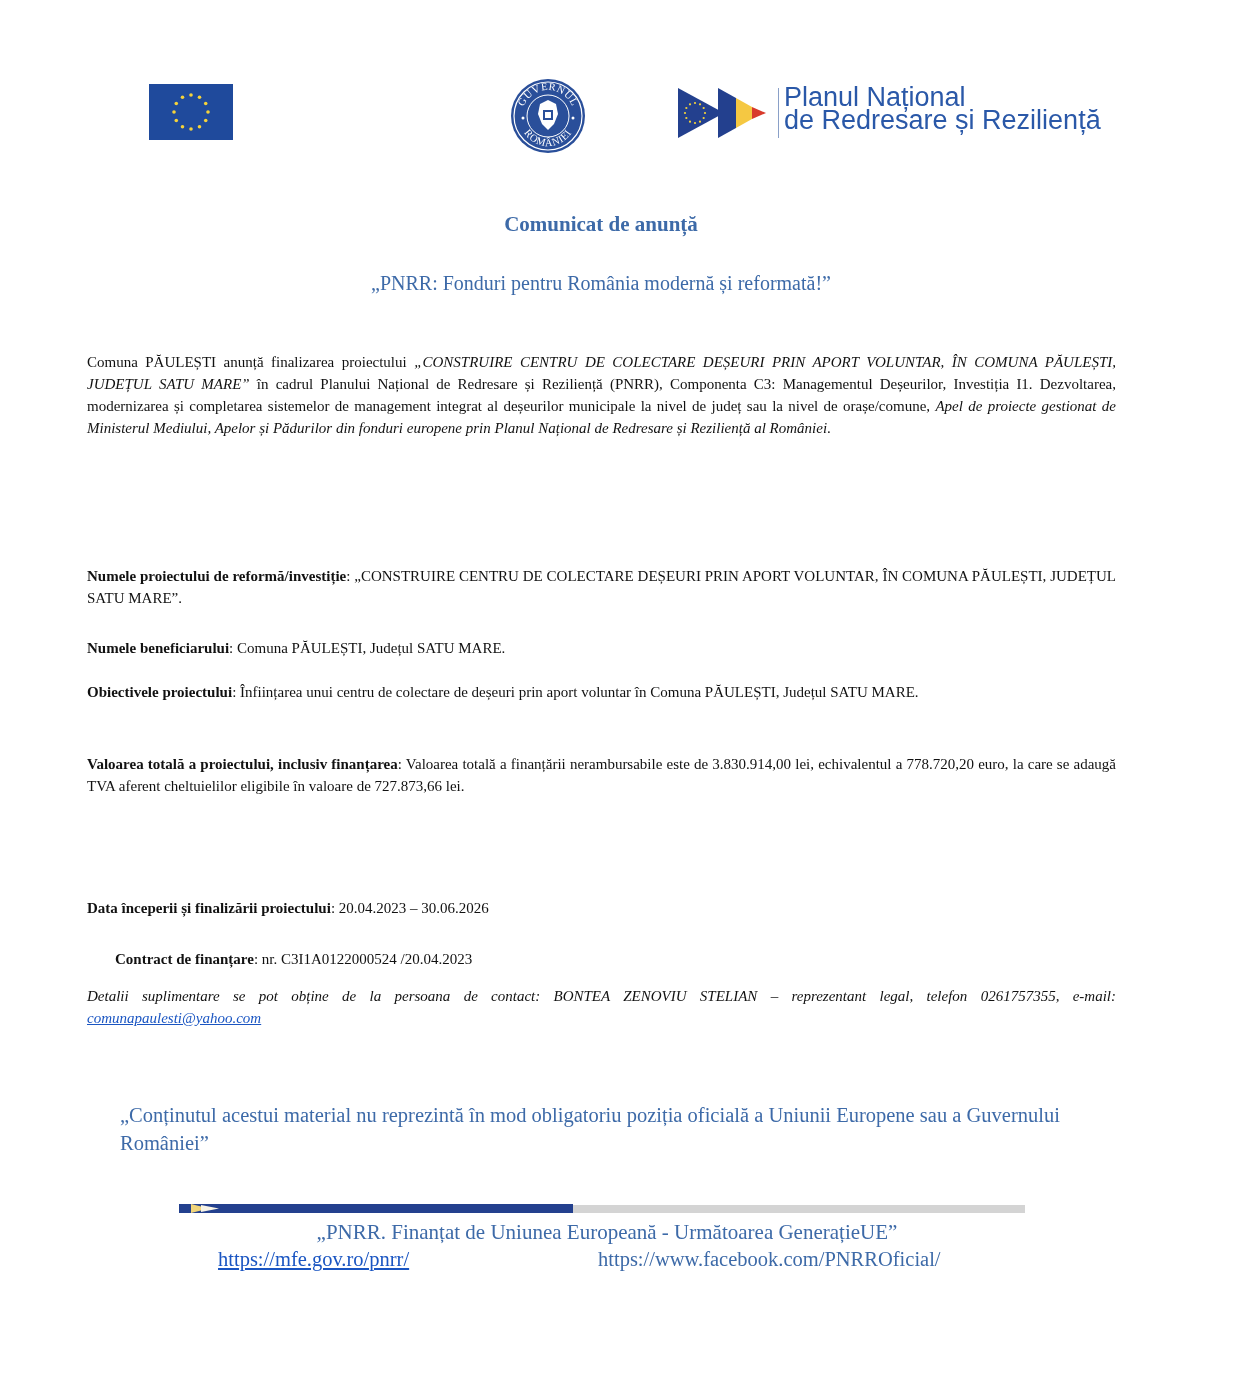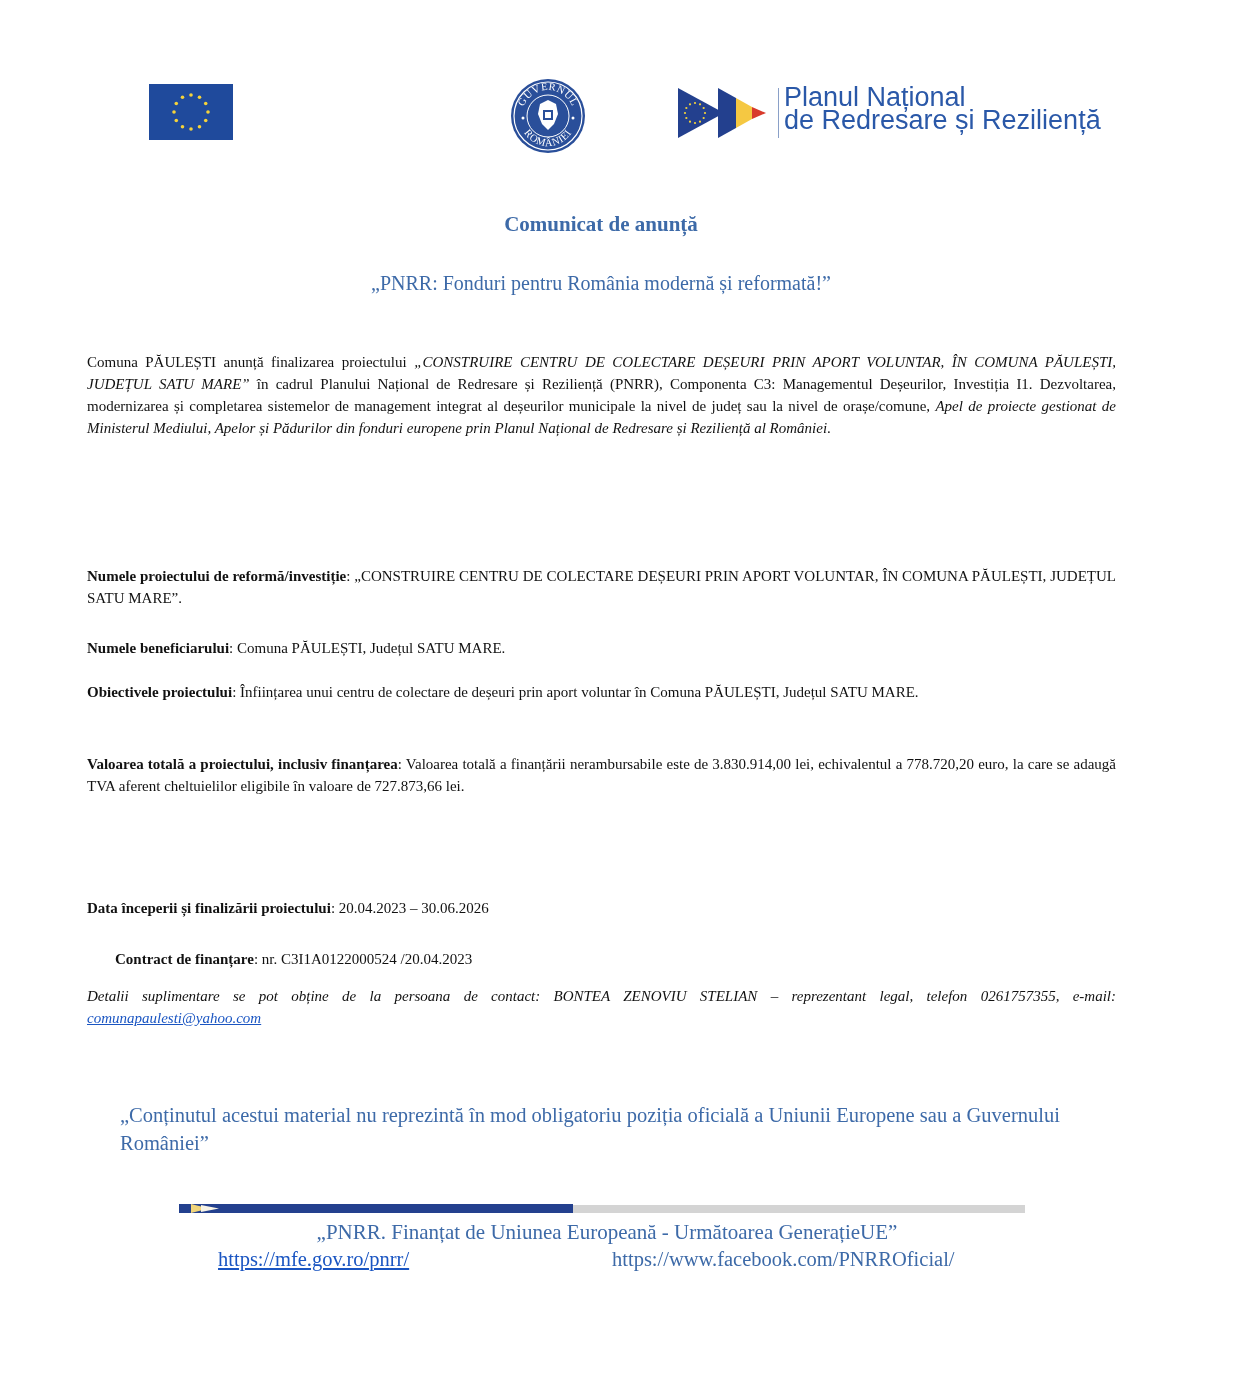--- a/index.html
+++ b/index.html
@@ -47,21 +47,21 @@
   a.link { color: #1a55c2; text-decoration: underline; }
   .disclaimer { position: absolute; top: 1101px; left: 120px; width: 1000px; text-align: left; color: #3d6aa8; font-size: 20.5px; line-height: 28px; }
   
   .footer-bar { position: absolute; top: 1203px; left: 179px; width: 846px; height: 11px; }
   .footer-bar .gray { position: absolute; left: 392px; top: 2px; width: 454px; height: 8px; background: #d4d4d4; }
   .footer-bar .blue { position: absolute; left: 0; top: 1px; width: 394px; height: 9px; background: #23408e; }
   .footer-bar svg { position: absolute; left: 0; top: 0; }
   .footer-title { position: absolute; top: 1220px; left: 0; width: 1214px; text-align: center; color: #3d6aa8; font-weight: normal; font-size: 21px; }
   .footer-links { position: absolute; top: 1248px; left: 0; width: 1254px; font-size: 20.5px; }
   .footer-links .l1 { position: absolute; left: 218px; color: #1a55c2; text-decoration: underline; }
-  .footer-links .l2 { position: absolute; left: 598px; color: #3d6aa8; text-decoration: none; margin-left: 14px; }
+  .footer-links .l2 { position: absolute; left: 598px; color: #3d6aa8; text-decoration: none; }
 </style>
 </head>
 <body>
 
 <div class="corner"></div>
 
 <div class="logos">
   <div class="eu-flag">
     <svg width="84" height="56" viewBox="0 0 84 56">
       <g fill="#f5d33a" id="eu-stars">

